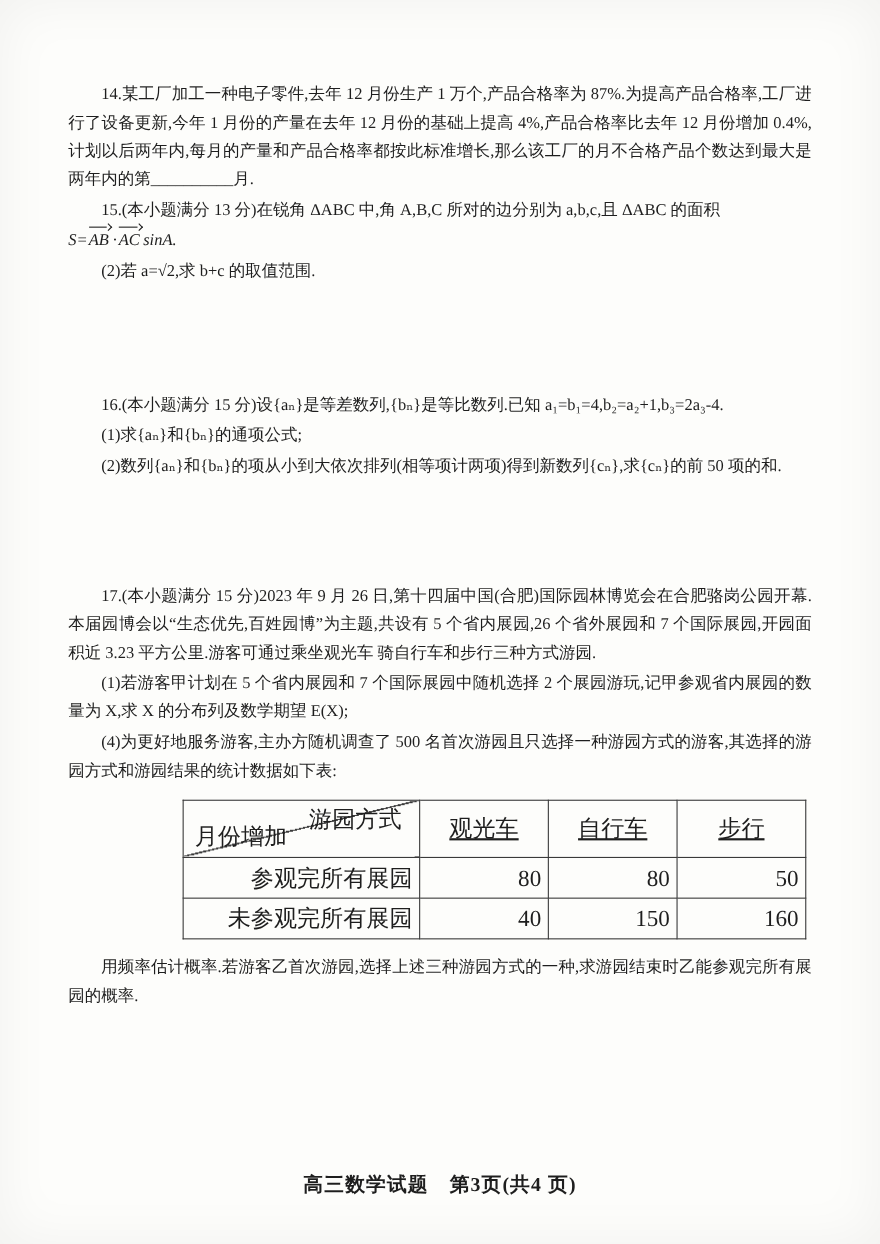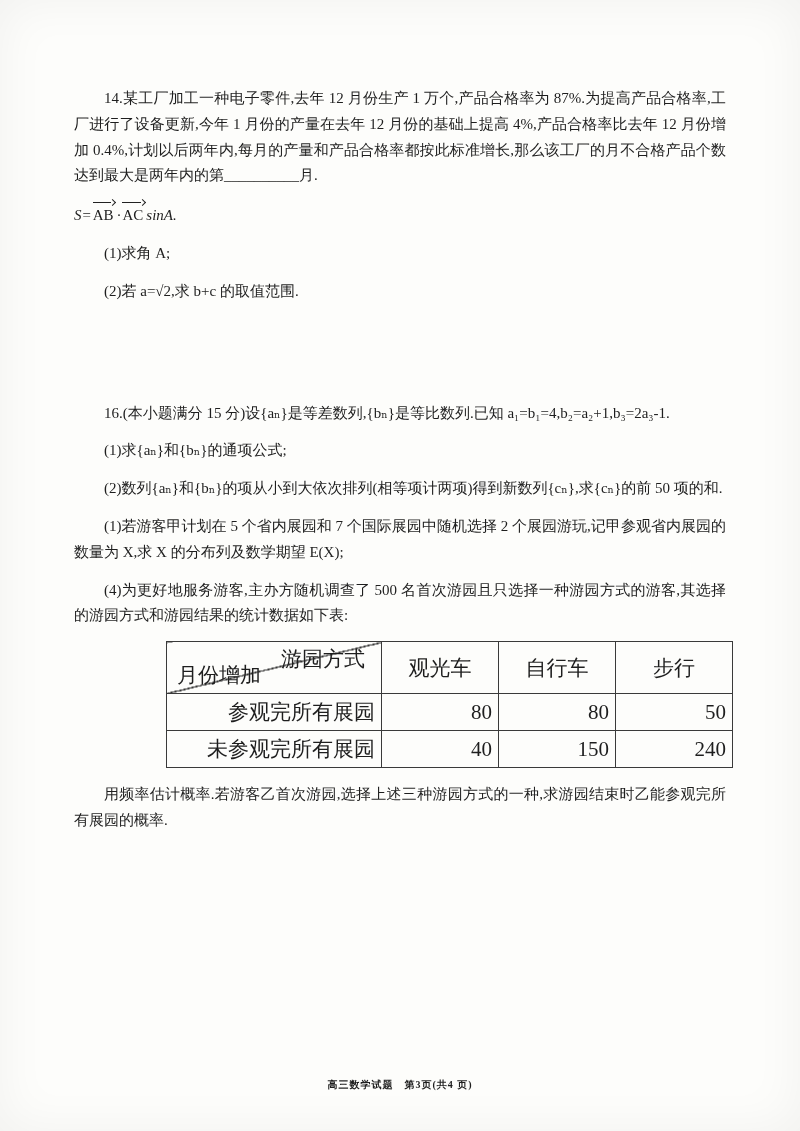--- a/index.html
+++ b/index.html
@@ -13,32 +13,33 @@
   .page {
     position: relative;
     width: 800px; height: 1131px;
     background: #fdfdfb;
     padding: 74px 62px 0 62px;
     font-size: 15px;
     line-height: 1.72;
     overflow: hidden;
     box-shadow: inset 0 0 50px rgba(0,0,0,0.05);
   }
-  .para { margin: 12px; text-align: justify; text-indent: 2em; }
+  .para { margin: 0; text-align: justify; text-indent: 2em; }
   .no-indent { text-indent: 0; }
   .tight { margin-top: 2px; }
   .section-head { font-weight: bold; margin-top: 3px; }
   .gap-q16 { margin-top: 96px; }
   .gap-q17 { margin-top: 92px; }
   .blank-line { letter-spacing: 0; }
 
   
   .vec {
     display: inline-block;
     position: relative;
+    font-style: italic;
     padding: 2px 3px 0 1px;
   }
   .vec::before {
     content: "";
     position: absolute;
     top: 1px; left: 1px; right: 5px; height: 0;
     border-top: 1px solid #222;
   }
   .vec::after {
     content: "";
@@ -60,58 +61,59 @@
   }
   .survey-table td {
     border: 1.2px solid #3a3a3a;
     text-align: center;
     vertical-align: middle;
     padding: 0 6px;
   }
   .survey-table .hdr-row td { height: 52px; }
   .survey-table .data-row td { height: 35px; text-align: right; }
   .col-label { width: 215px; }
-  .col-val { width: 117px; }
+  .col-val { width: 117px; text-decoration: underline; }
   .diag {
     position: relative;
     background-image: linear-gradient(to bottom right,
       transparent calc(50% - 0.7px),
       #3a3a3a calc(50% - 0.7px),
       #3a3a3a calc(50% + 0.7px),
       transparent calc(50% + 0.7px));
   }
   .diag .t { position: absolute; top: 3px; right: 16px; line-height: 1.4; }
   .diag .b { position: absolute; bottom: 3px; left: 10px; line-height: 1.4; }
 
   .page-footer {
     position: absolute;
     bottom: 38px; left: 0;
     width: 100%;
     text-align: center;
-    font-size: 10px;
+    font-size: 18px;
     font-weight: bold;
     letter-spacing: 1px;
   }
 </style>
 </head>
 <body>
 
 <div class="page">
 
   <p class="para"><span>14.某工厂加工一种电子零件,去年 12 月份生产 1 万个,产品合格率为 87%.为提高产品合格率,工厂进行了设备更新,今年 1 月份的产量在去年 12 月份的基础上提高 4%,产品合格率比去年 12 月份增加 0.4%,计划以后两年内,每月的产量和产品合格率都按此标准增长,那么该工厂的月不合格产品个数达到最大是两年内的第</span><span class="blank-line">__________</span><span>月.</span></p>
 
 
+  <p class="para tight">15.(本小题满分 13 分)在锐角 ΔABC 中,角 A,B,C 所对的边分别为 a,b,c,且 ΔABC 的面积</p>
   <p class="para no-indent"><span class="mvar">S=</span><span class="vec">AB</span><span>·</span><span class="vec">AC</span><span class="mvar">sinA.</span></p>
-  <p class="para tight">(1)求角 A;</p>
   <p class="para tight">(2)若 a=√2,求 b+c 的取值范围.</p>
 
-  <p class="para gap-q16">16.(本小题满分 15 分)设{aₙ}是等差数列,{bₙ}是等比数列.已知 a₁=b₁=4,b₂=a₂+1,b₃=2a₃-1.</p>
+  <p class="para gap-q16">16.(本小题满分 15 分)设{aₙ}是等差数列,{bₙ}是等比数列.已知 a₁=b₁=4,b₂=a₂+1,b₃=2a₃-4.</p>
   <p class="para tight">(1)求{aₙ}和{bₙ}的通项公式;</p>
   <p class="para tight">(2)数列{aₙ}和{bₙ}的项从小到大依次排列(相等项计两项)得到新数列{cₙ},求{cₙ}的前 50 项的和.</p>
 
+  <p class="para gap-q17">17.(本小题满分 15 分)2023 年 9 月 26 日,第十四届中国(合肥)国际园林博览会在合肥骆岗公园开幕.本届园博会以“生态优先,百姓园博”为主题,共设有 5 个省内展园,26 个省外展园和 7 个国际展园,开园面积近 3.23 平方公里.游客可通过乘坐观光车  骑自行车和步行三种方式游园.</p>
   <p class="para tight">(1)若游客甲计划在 5 个省内展园和 7 个国际展园中随机选择 2 个展园游玩,记甲参观省内展园的数量为 X,求 X 的分布列及数学期望 E(X);</p>
   <p class="para tight">(4)为更好地服务游客,主办方随机调查了 500 名首次游园且只选择一种游园方式的游客,其选择的游园方式和游园结果的统计数据如下表:</p>
 
   <table class="survey-table">
     <tbody>
       <tr class="hdr-row">
         <td class="diag col-label">
           <span class="t">游园方式</span>
           <span class="b">月份增加</span>
         </td>
@@ -122,21 +124,21 @@
       <tr class="data-row">
         <td class="col-label">参观完所有展园</td>
         <td>80</td>
         <td>80</td>
         <td>50</td>
       </tr>
       <tr class="data-row">
         <td class="col-label">未参观完所有展园</td>
         <td>40</td>
         <td>150</td>
-        <td>240</td>
+        <td>160</td>
       </tr>
     </tbody>
   </table>
 
   <p class="para">用频率估计概率.若游客乙首次游园,选择上述三种游园方式的一种,求游园结束时乙能参观完所有展园的概率.</p>
 
   <div class="page-footer">
     <span>高三数学试题　第3页(共4 页)</span>
   </div>
 

